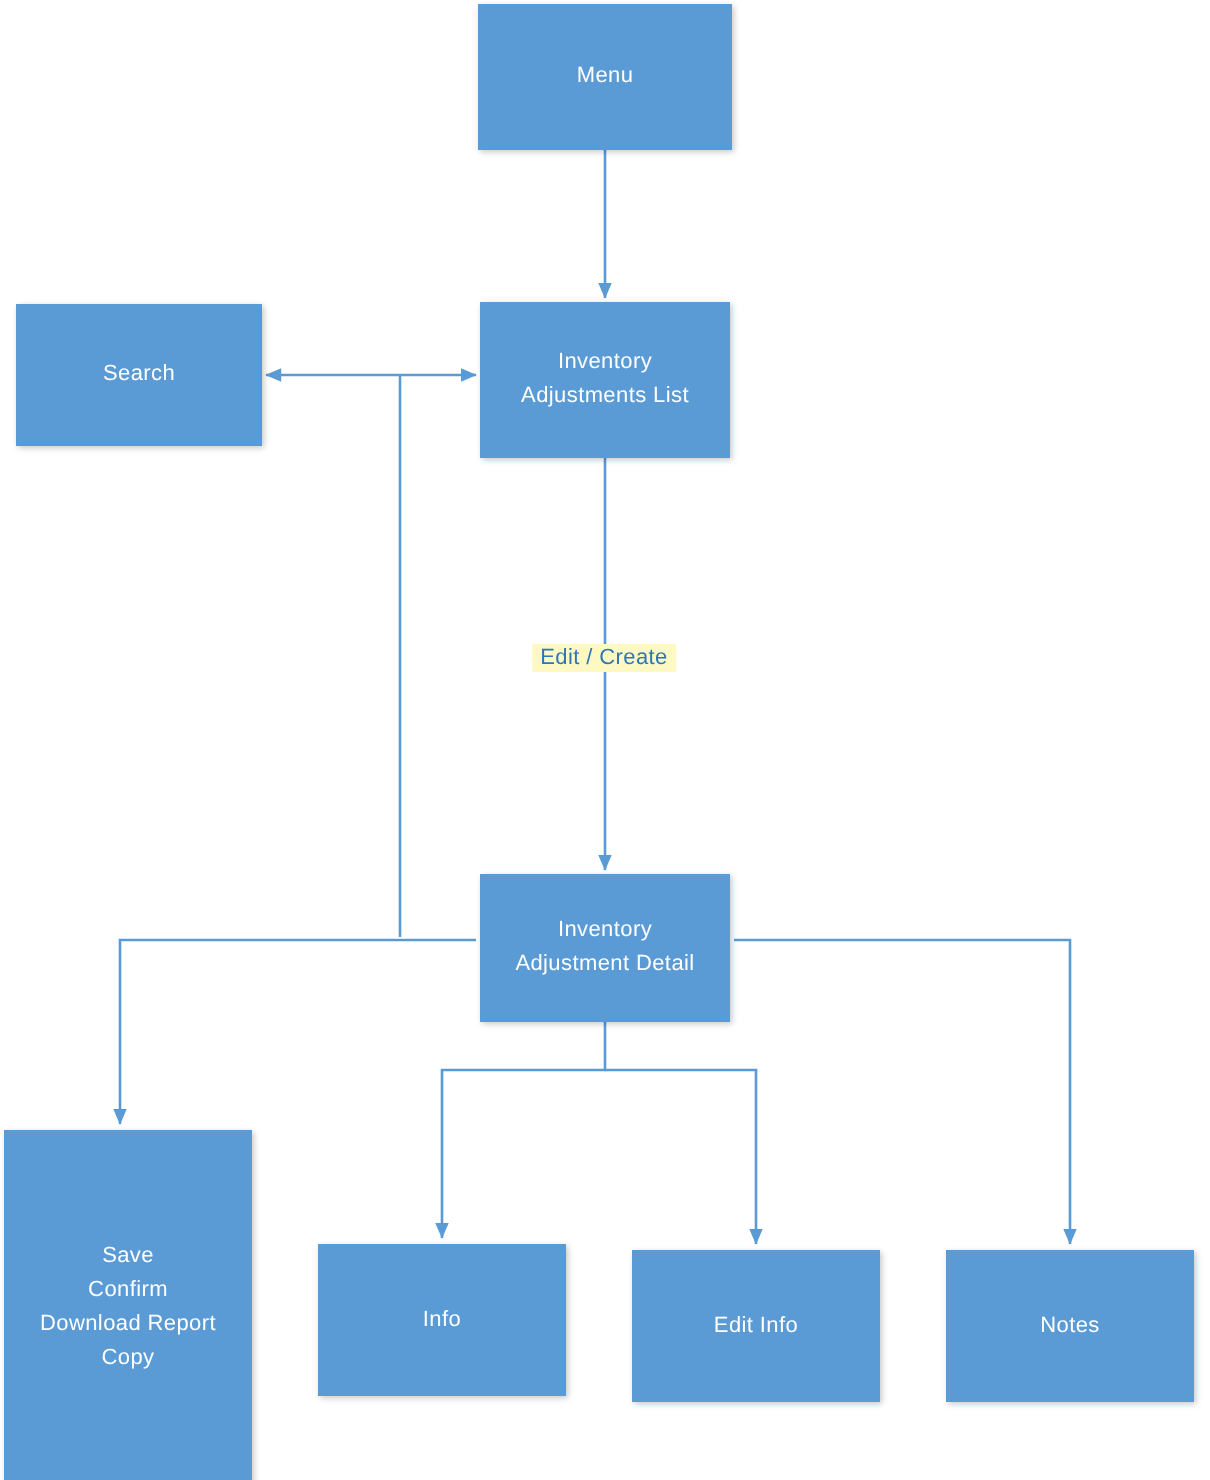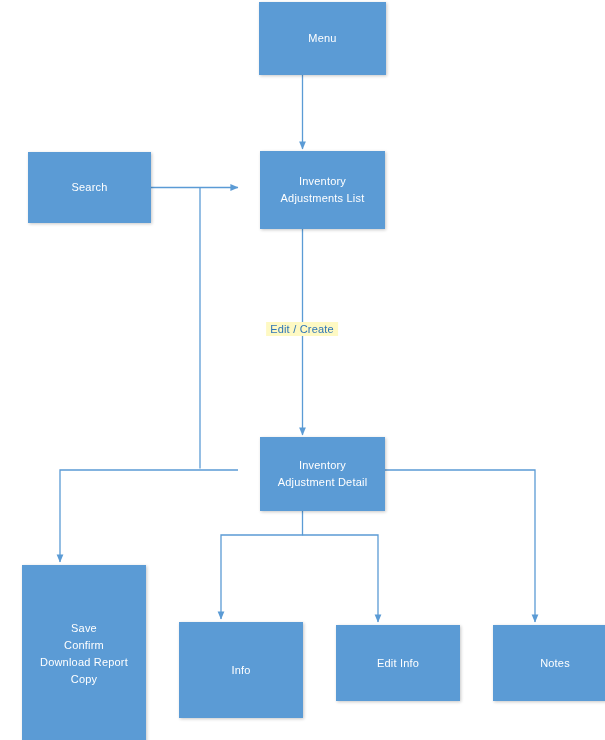--- a/index.html
+++ b/index.html
@@ -35,21 +35,20 @@
     display: flex;
     align-items: center;
     justify-content: center;
     text-align: center;
     font-size: 11px;
     line-height: 17px;
     letter-spacing: 0.2px;
     box-shadow: 1px 1px 3px rgba(0,0,0,0.22);
     white-space: pre-line;
     padding: 2px;
-    margin-left: 20px;
   }
   .edge-label {
     position: absolute;
     font-size: 11px;
     color: #2E75B6;
     background: #fef9c3;
     padding: 1px 4px;
     white-space: nowrap;
     letter-spacing: 0.2px;
   }
@@ -108,21 +107,21 @@
 Adjustment Detail</span>
   </div>
 
   <div class="node" style="left:2px; top:565px; width:124px; height:178px;">
     <span>Save
 Confirm
 Download Report
 Copy</span>
   </div>
 
-  <div class="node" style="left:159px; top:622px; width:124px; height:96px;">
+  <div class="node" style="left:159px; top:622px; width:124px; height:76px;">
     <span>Info</span>
   </div>
 
   <div class="node" style="left:473px; top:625px; width:124px; height:76px;">
     <span>Notes</span>
   </div>
 
   <div class="node" style="left:316px; top:625px; width:124px; height:76px;">
     <span>Edit Info</span>
   </div>

